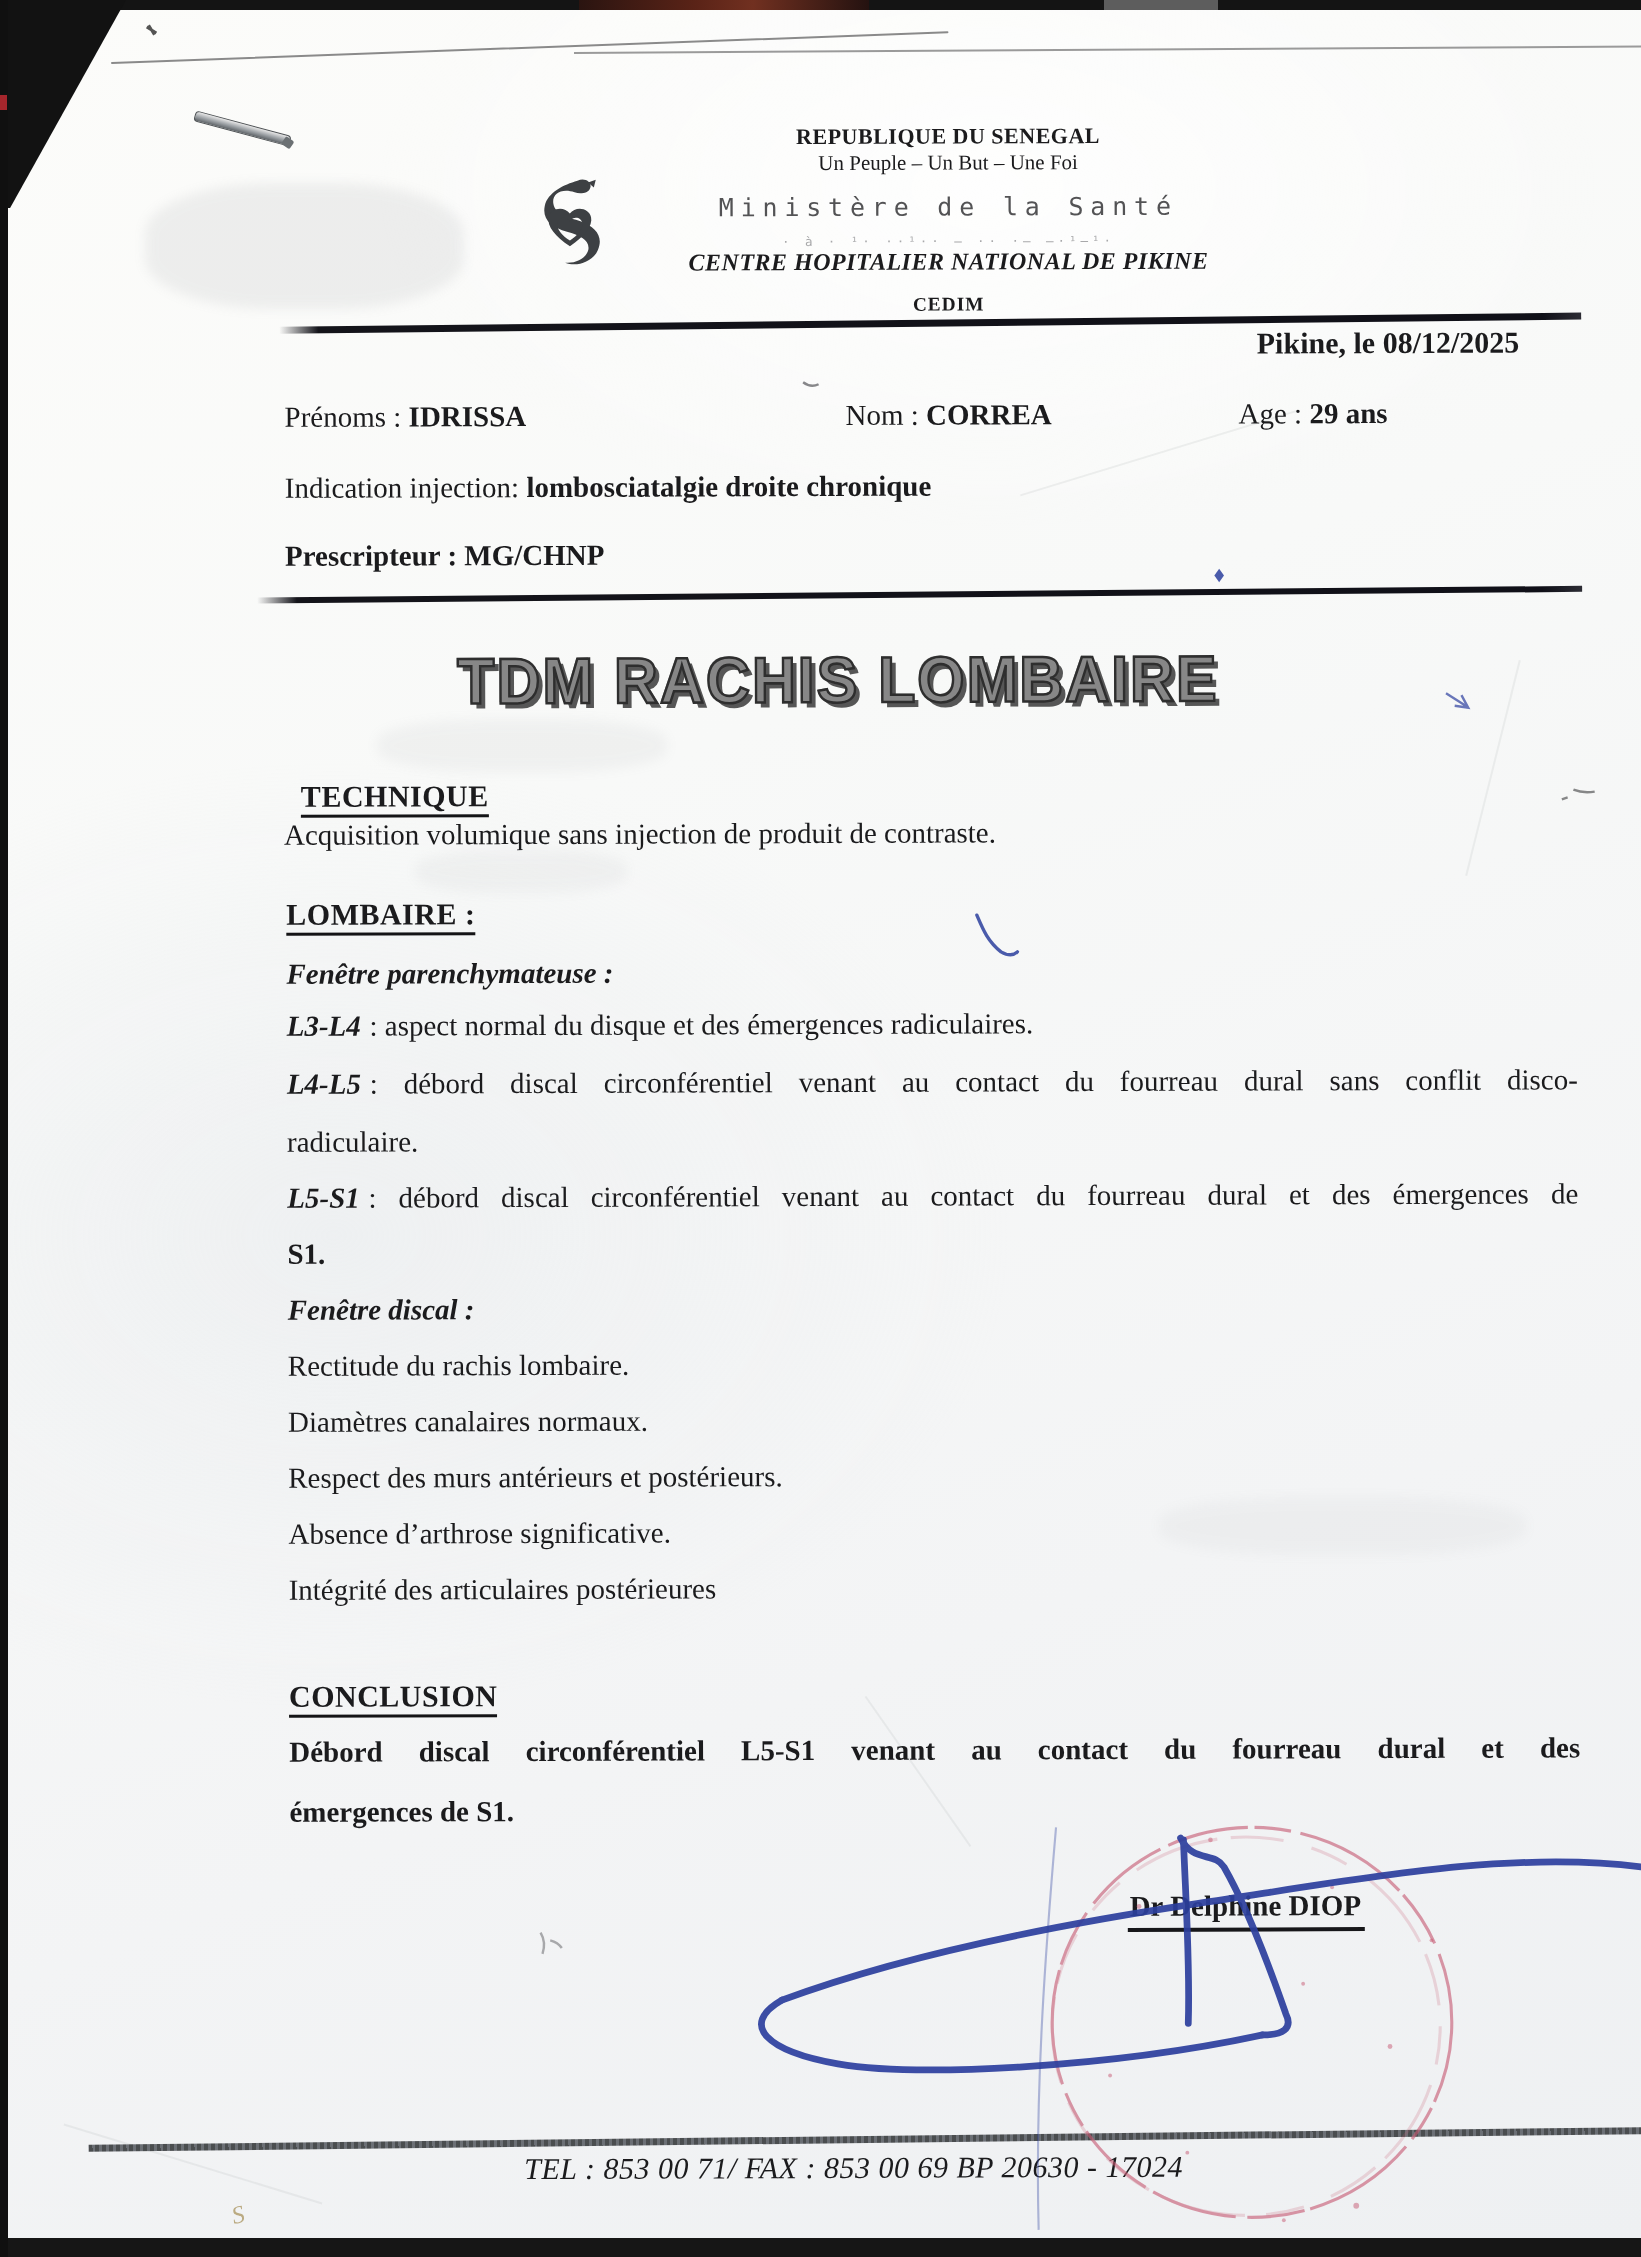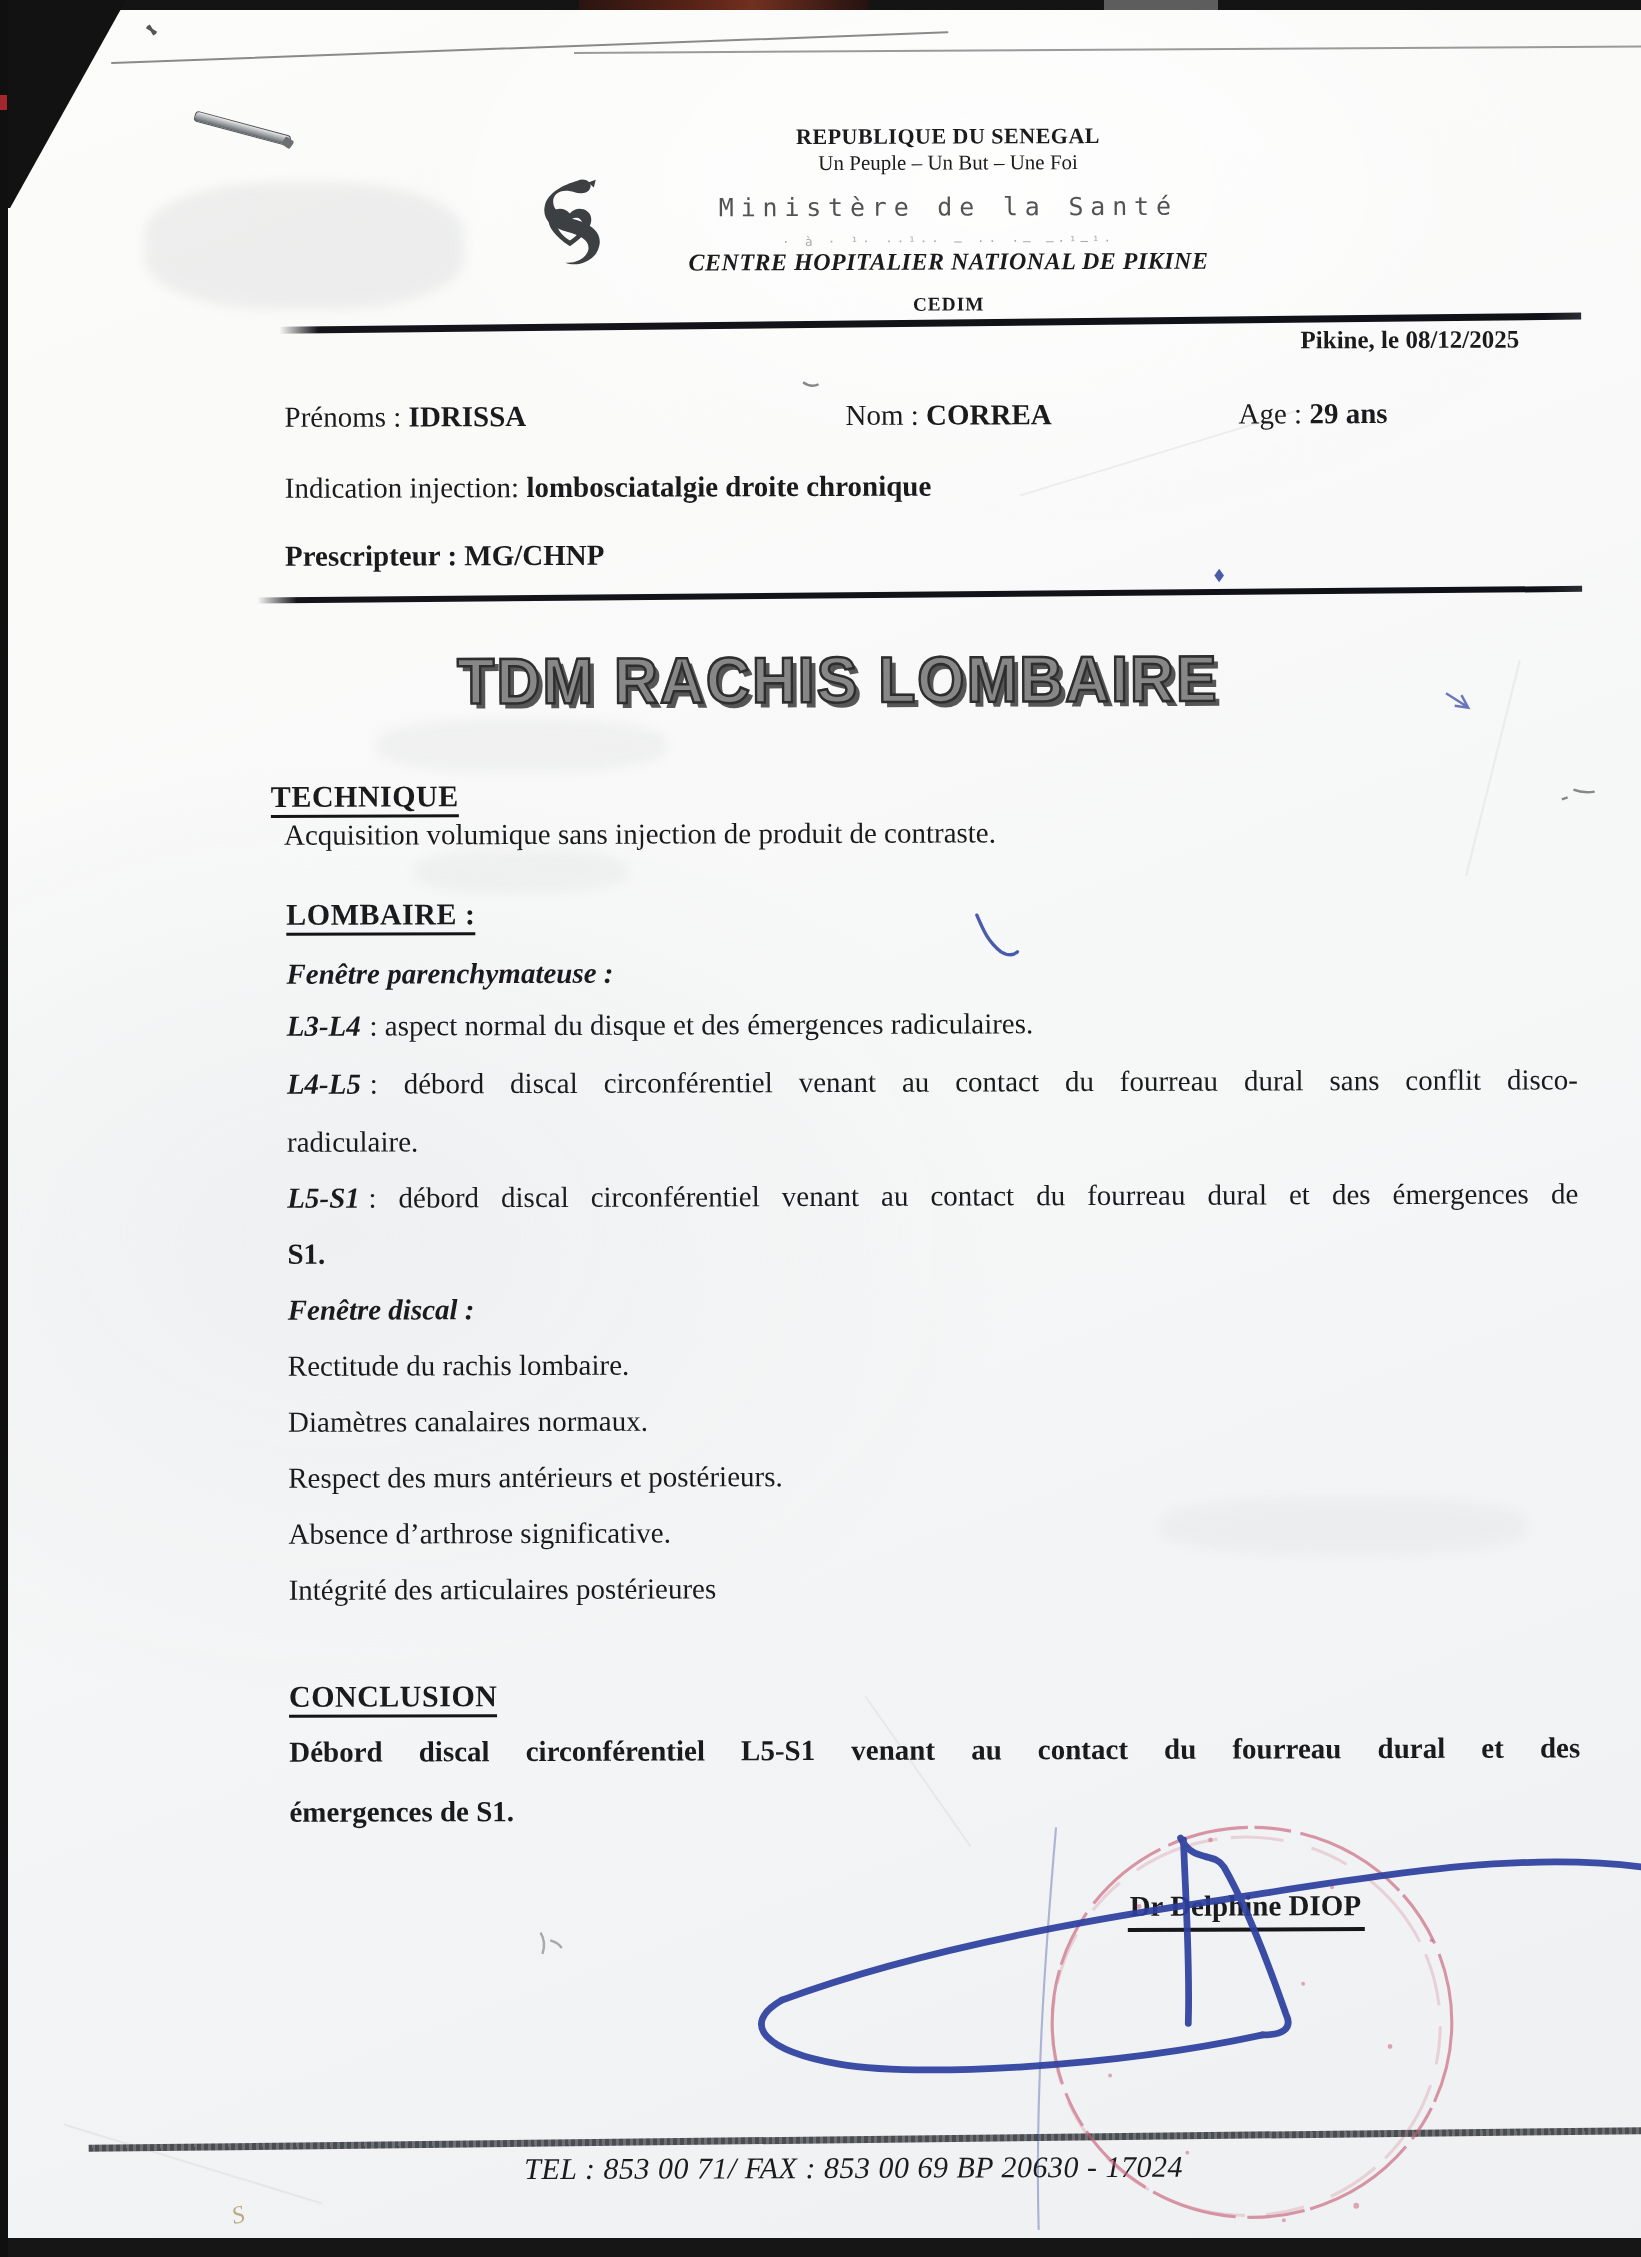--- a/index.html
+++ b/index.html
@@ -48,21 +48,21 @@
   .hdr-motto{font-size:21px;}
   .hdr-ministry{font-family:"DejaVu Sans Mono",monospace;font-size:25px;color:#3c3c3e;
     letter-spacing:6.8px;opacity:.88;}
   .hdr-sub{font-family:"DejaVu Sans Mono",monospace;font-size:12.6px;letter-spacing:3.9px;
     color:#55565a;opacity:.5;}
   .hdr-hospital{font-size:24px;font-weight:bold;font-style:italic;letter-spacing:0.5px;}
   .hdr-dept{font-size:19.3px;font-weight:bold;letter-spacing:1px;}
   .rule{position:absolute;background:linear-gradient(90deg,rgba(17,17,20,0) 0,#14141a 3%,#101018 97%,#2c2c34 100%);}
   .rule1{left:282px;top:320px;width:1302px;height:6.8px;transform:rotate(-0.42deg);}
   .rule2{left:259px;top:592px;width:1325px;height:5.8px;transform:rotate(-0.3deg);}
-  .dateline{font-size:25px;font-weight:bold;right:119px;top:328px;}
+  .dateline{font-size:30px;font-weight:bold;right:119px;top:328px;}
   .bodytxt{font-size:29px;}
   .b{font-weight:bold;}
   .bi{font-weight:bold;font-style:italic;}
   .lbl{margin-right:8.7px;}
   .just{left:287px;width:1291px;text-align:justify;text-align-last:justify;}
   .heading{font-size:30px;font-weight:bold;letter-spacing:0.5px;border-bottom:3.9px solid #141416;
     padding-bottom:1px;display:inline-block;}
   .big-title{left:43px;width:1593px;text-align:center;top:645px;
     font-family:"Liberation Sans",sans-serif;font-size:61px;font-weight:900;letter-spacing:1.9px;
     color:#878787;-webkit-text-stroke:2.4px #2e2e2e;
@@ -141,21 +141,21 @@
     <span>Indication injection:</span>
     <span class="b">lombosciatalgie  droite chronique</span>
   </div>
 
   <div class="abs bodytxt b" style="left:287px;top:538px;">Prescripteur : MG/CHNP</div>
 
   <div class="rule rule2"></div>
 
   <div class="abs big-title">TDM RACHIS LOMBAIRE</div>
 
-  <div class="abs" style="left:272px;top:778px;">
+  <div class="abs" style="left:302px;top:778px;">
     <span class="heading">TECHNIQUE</span>
   </div>
   <div class="abs bodytxt" style="left:285px;top:817px;">Acquisition volumique sans injection de produit de contraste.</div>
 
   <div class="abs" style="left:287px;top:896px;">
     <span class="heading">LOMBAIRE :</span>
   </div>
   <div class="abs bodytxt bi" style="left:287px;top:956px;">Fenêtre parenchymateuse :</div>
 
   <div class="abs bodytxt" style="left:287px;top:1008px;">

